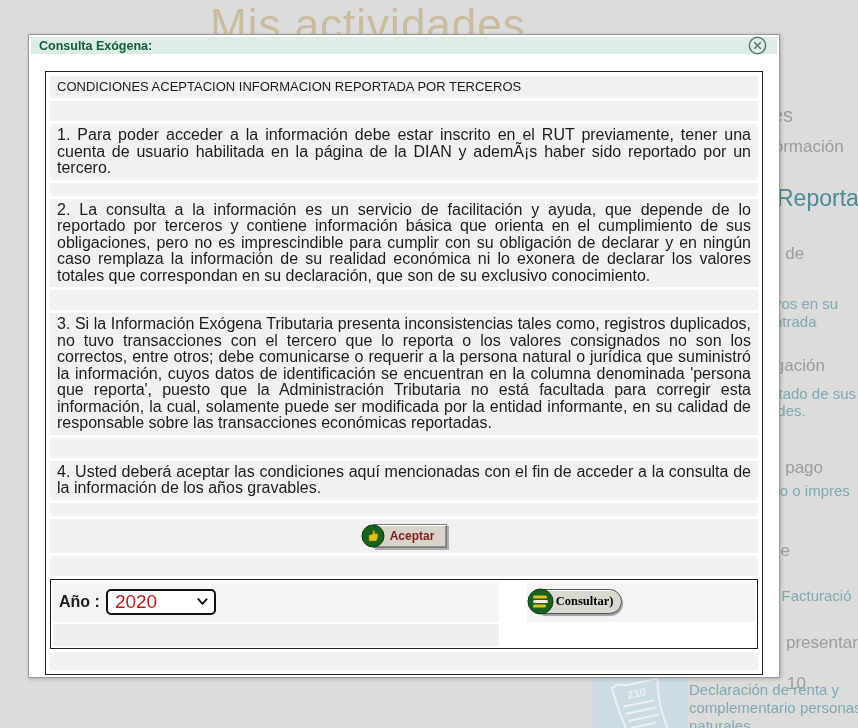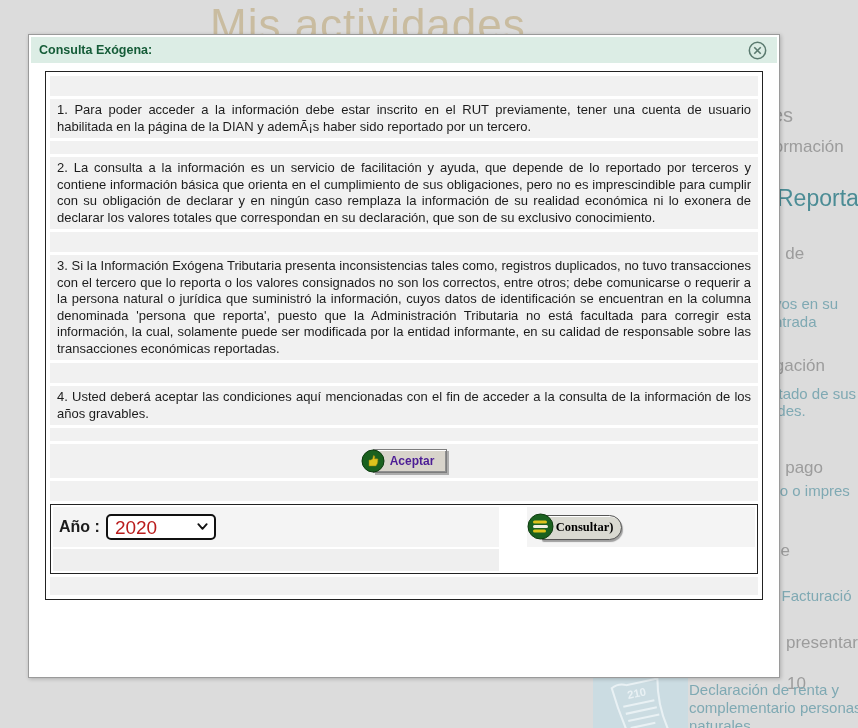--- a/index.html
+++ b/index.html
@@ -30,48 +30,48 @@
     background:var(--tile_bg);z-index:1;
   }
   .doc-tile svg{position:absolute;left:0;top:0;}
   
   .modal{
     position:absolute;left:28px;top:34px;width:752px;height:644px;
     background:#ffffff;border:1px solid #9a9a9a;z-index:10;
     box-shadow:1px 1px 4px rgba(0,0,0,.22);
   }
   .modal-header{
-    position:absolute;left:2px;top:2px;right:2px;height:26px;
+    position:absolute;left:2px;top:2px;right:2px;height:17px;
     background:var(--header_bg);display:flex;align-items:center;
     padding:0 10px 0 8px;
   }
   .modal-title{font-size:12.5px;font-weight:bold;color:var(--header_text);}
   .close-btn{margin-left:auto;width:19px;height:19px;cursor:pointer;display:flex;}
   .modal-body{position:absolute;left:2px;top:36px;right:2px;bottom:2px;overflow:hidden;}
   
   .cond-box{
     margin:0 14px;border:1px solid #222;background:#fff;padding:4px;
   }
   .row{background:var(--row_bg);margin-bottom:3px;}
   .row.heading{padding:3px 7px;font-size:13px;line-height:16px;}
-  .row.para{padding:3px 7px;font-size:13px;line-height:16.5px;text-align:justify;}
+  .row.para{padding:3px 7px;font-size:16px;line-height:16.5px;text-align:justify;}
   .row.spacer{height:20px;}
   .row.spacer.small{height:13px;}
   .row.spacer.final{height:18px;margin-bottom:0;}
   .row.accept-row{height:34px;display:flex;align-items:center;justify-content:center;}
   
   .btn-accept{
     position:relative;border:none;background:transparent;cursor:pointer;
     display:inline-flex;align-items:center;padding-left:12px;height:28px;
     font-family:"Liberation Sans",sans-serif;
   }
   .accept-plate{
     display:inline-block;background:#d8d4cb;border:1px solid #7d7d7d;
     box-shadow:inset 1px 1px 0 #ffffff,inset -1px -1px 0 #8f8f8f,2px 2px 0 #adadad;
-    padding:4px 12px 4px 16px;font-size:12px;font-weight:bold;color:#4c1d95;
+    padding:4px 12px 4px 16px;font-size:12px;font-weight:bold;color:#7f1d1d;
   }
   .accept-icon{position:absolute;left:0;top:2px;width:24px;height:24px;z-index:2;}
   
   .year-box{margin:0 0 3px 0;border:1px solid #222;background:#fff;padding:2px;}
   .year-row1,.year-row2{display:flex;gap:2px;}
   .year-row1{margin-bottom:2px;gap:28px;}
   .year-row1 .cell{background:#f4f4f4;}
   .cell.c1{width:63.5%;}
   .cell.c2{flex:1;}
   .year-row1 .c1{display:flex;align-items:center;padding:8px 6px;height:40px;}
@@ -147,20 +147,21 @@
     <span class="close-btn">
       <svg width="19" height="19" viewBox="0 0 20 20">
         <circle cx="10" cy="10" r="8.6" fill="none" stroke="#5a7a6f" stroke-width="1.6"></circle>
         <path d="M6.6 6.6 L13.4 13.4 M13.4 6.6 L6.6 13.4" stroke="#5a7a6f" stroke-width="1.7" fill="none"></path>
       </svg>
     </span>
   </div>
 
   <div class="modal-body">
     <div class="cond-box">
+      <div class="row heading">CONDICIONES ACEPTACION INFORMACION REPORTADA POR TERCEROS</div>
       <div class="row spacer"></div>
       <div class="row para">1. Para poder acceder a la información debe estar inscrito en el RUT previamente, tener una cuenta de usuario habilitada en la página de la DIAN y ademÃ¡s haber sido reportado por un tercero.</div>
       <div class="row spacer small"></div>
       <div class="row para">2. La consulta a la información es un servicio de facilitación y ayuda, que depende de lo reportado por terceros y contiene información básica que orienta en el cumplimiento de sus obligaciones, pero no es imprescindible para cumplir con su obligación de declarar y en ningún caso remplaza la información de su realidad económica ni lo exonera de declarar los valores totales que correspondan en su declaración, que son de su exclusivo conocimiento.</div>
       <div class="row spacer"></div>
       <div class="row para">3. Si la Información Exógena Tributaria presenta inconsistencias tales como, registros duplicados, no tuvo transacciones con el tercero que lo reporta o los valores consignados no son los correctos, entre otros; debe comunicarse o requerir a la persona natural o jurídica que suministró la información, cuyos datos de identificación se encuentran en la columna denominada 'persona que reporta', puesto que la Administración Tributaria no está facultada para corregir esta información, la cual, solamente puede ser modificada por la entidad informante, en su calidad de responsable sobre las transacciones económicas reportadas.</div>
       <div class="row spacer"></div>
       <div class="row para">4. Usted deberá aceptar las condiciones aquí mencionadas con el fin de acceder a la consulta de la información de los años gravables.</div>
       <div class="row spacer small"></div>
 

